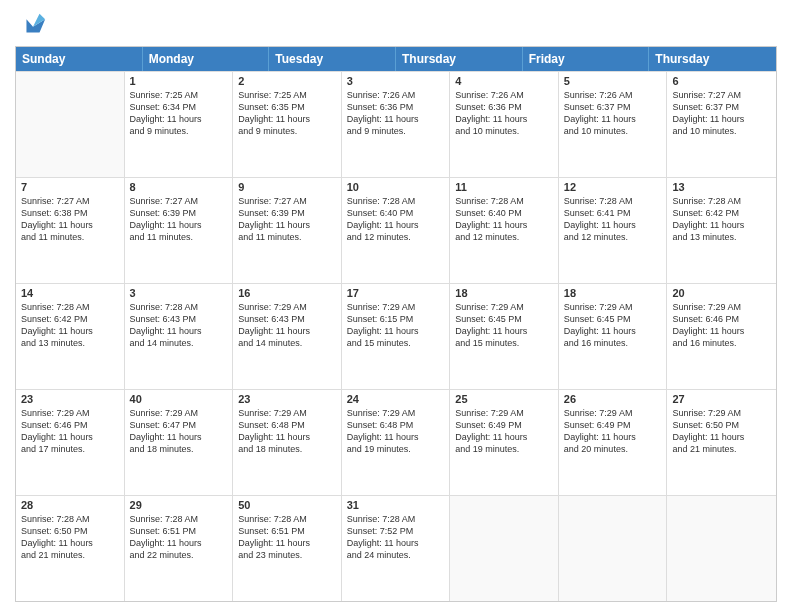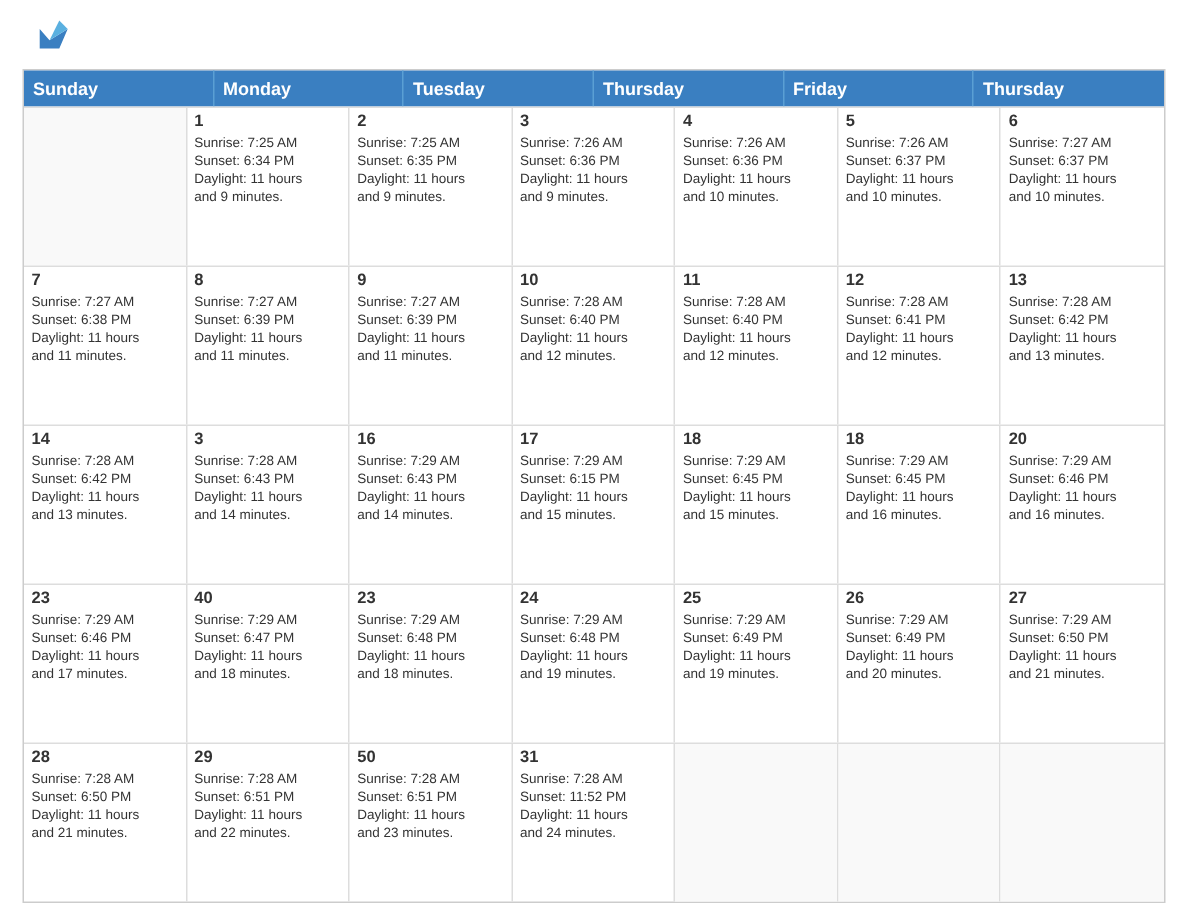--- a/index.html
+++ b/index.html
@@ -357,21 +357,21 @@
           <div class="cal-cell">
             <div class="day-num">50</div>
             <div class="cell-line">Sunrise: 7:28 AM</div>
             <div class="cell-line">Sunset: 6:51 PM</div>
             <div class="cell-line">Daylight: 11 hours</div>
             <div class="cell-line">and 23 minutes.</div>
           </div>
           <div class="cal-cell">
             <div class="day-num">31</div>
             <div class="cell-line">Sunrise: 7:28 AM</div>
-            <div class="cell-line">Sunset: 11:52 PM</div>
+            <div class="cell-line">Sunset: 7:52 PM</div>
             <div class="cell-line">Daylight: 11 hours</div>
             <div class="cell-line">and 24 minutes.</div>
           </div>
           <div class="cal-cell empty"></div>
           <div class="cal-cell empty"></div>
           <div class="cal-cell empty"></div>
         </div>
       </div>
   </div>
 </div>

